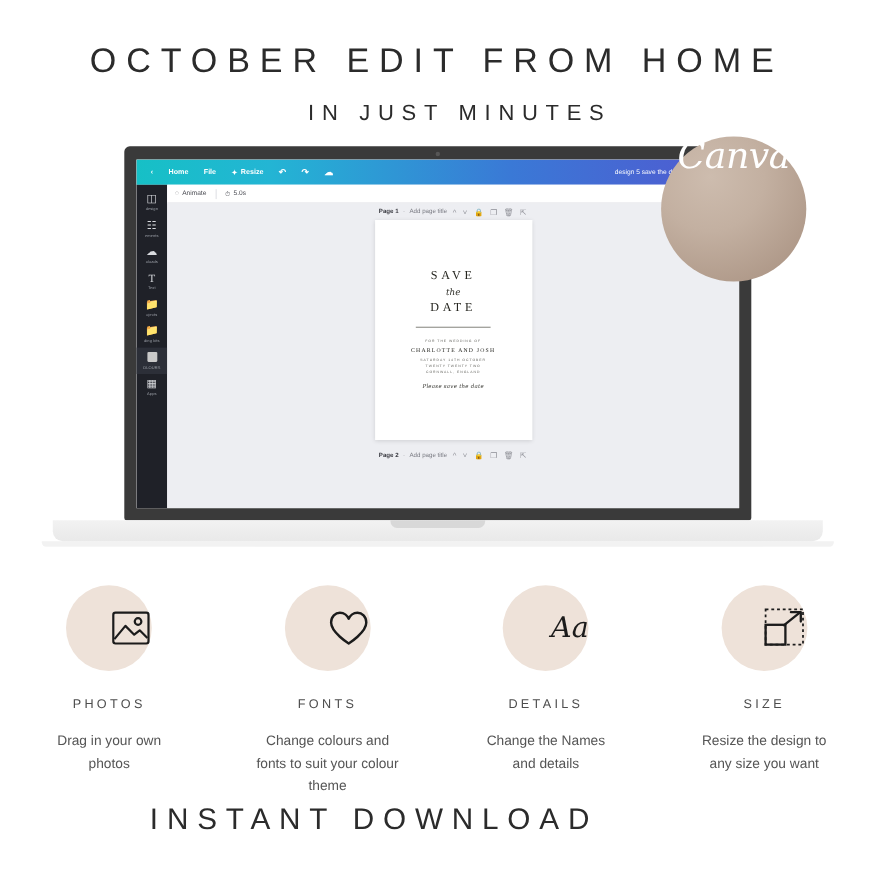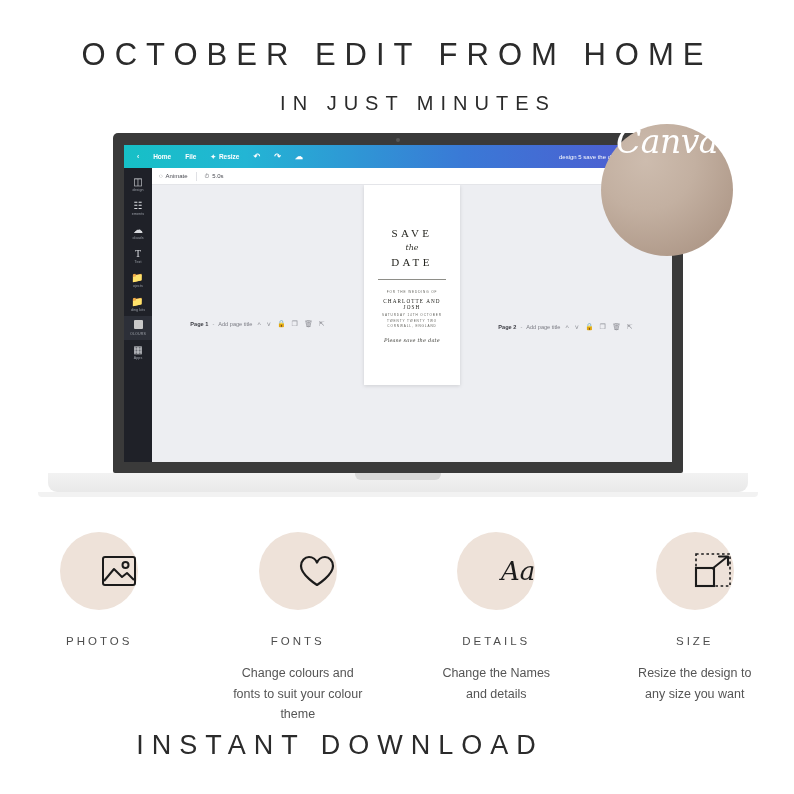--- a/index.html
+++ b/index.html
@@ -78,21 +78,21 @@
   .work { flex: 1; display:flex; flex-direction:column; background:#edeef2; min-width:0; }
 
   .sub-toolbar {
     height: 17px; background: #fff; border-bottom: 1px solid #e4e5e9;
     display:flex; align-items:center; padding-left: 7px; gap: 8px;
     color: #4a4b52; font-size: 6px;
   }
   .stb { display:flex; align-items:center; gap:3px; }
   .stb-div { width:1px; height:9px; background:#e0e1e5; }
 
-  .canvas-area { flex:1; position: relative; overflow:hidden; display:flex; flex-direction:row; }
+  .canvas-area { flex:1; position: relative; overflow:hidden; display:flex; flex-direction:column; align-items:center; }
 
   .page-head {
     width: 100%; display:flex; align-items:center; justify-content:center;
     gap: 4px; padding: 4px 0 3px 0; font-size: 5.6px; color:#52535a;
   }
   .page-head .ptitle { font-weight: 700; color:#3c3d44; }
   .page-head .pdash { color:#9a9ba1; }
   .page-head .padd { color:#7b7c84; }
   .ph-ico { font-size: 7px; color:#8e8f96; padding: 0 1px; }
 
@@ -319,20 +319,21 @@
 
     <div class="feature">
       <div class="f-circle">
         <svg width="38" height="34" viewBox="0 0 38 34">
           <rect x="3" y="3" width="32" height="28" rx="2" fill="none" stroke="#1b1b1b" stroke-width="2"></rect>
           <circle cx="25.5" cy="11" r="3" fill="none" stroke="#1b1b1b" stroke-width="2"></circle>
           <path d="M4 27 L14 15 L22 23 L27 19 L34 26" fill="none" stroke="#1b1b1b" stroke-width="2" stroke-linejoin="round"></path>
         </svg>
       </div>
       <div class="f-label">PHOTOS</div>
+      <div class="f-desc">Drag in your own photos</div>
     </div>
 
     <div class="feature">
       <div class="f-circle">
         <svg width="40" height="36" viewBox="0 0 40 36">
           <path d="M20 32 C20 32 4 22 4 13 C4 7.5 8 4 12 4 C16 4 19 7 20 9.5 C21 7 24 4 28 4 C32 4 36 7.5 36 13 C36 22 20 32 20 32 Z" fill="none" stroke="#1b1b1b" stroke-width="2.2" stroke-linejoin="round"></path>
         </svg>
       </div>
       <div class="f-label">FONTS</div>
       <div class="f-desc">Change colours and fonts to suit your colour theme</div>

